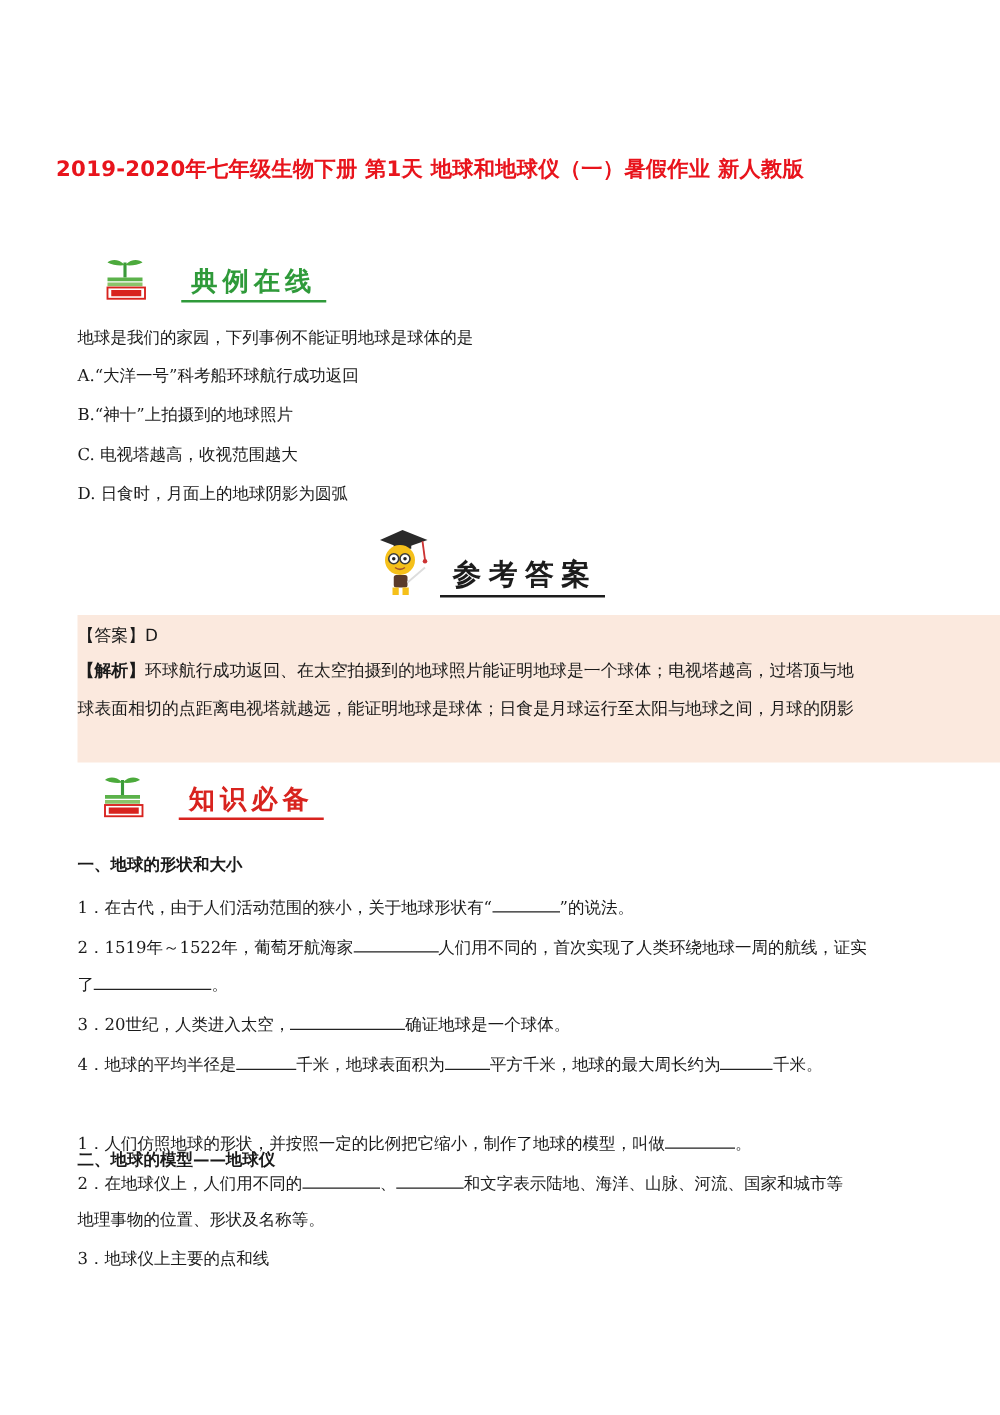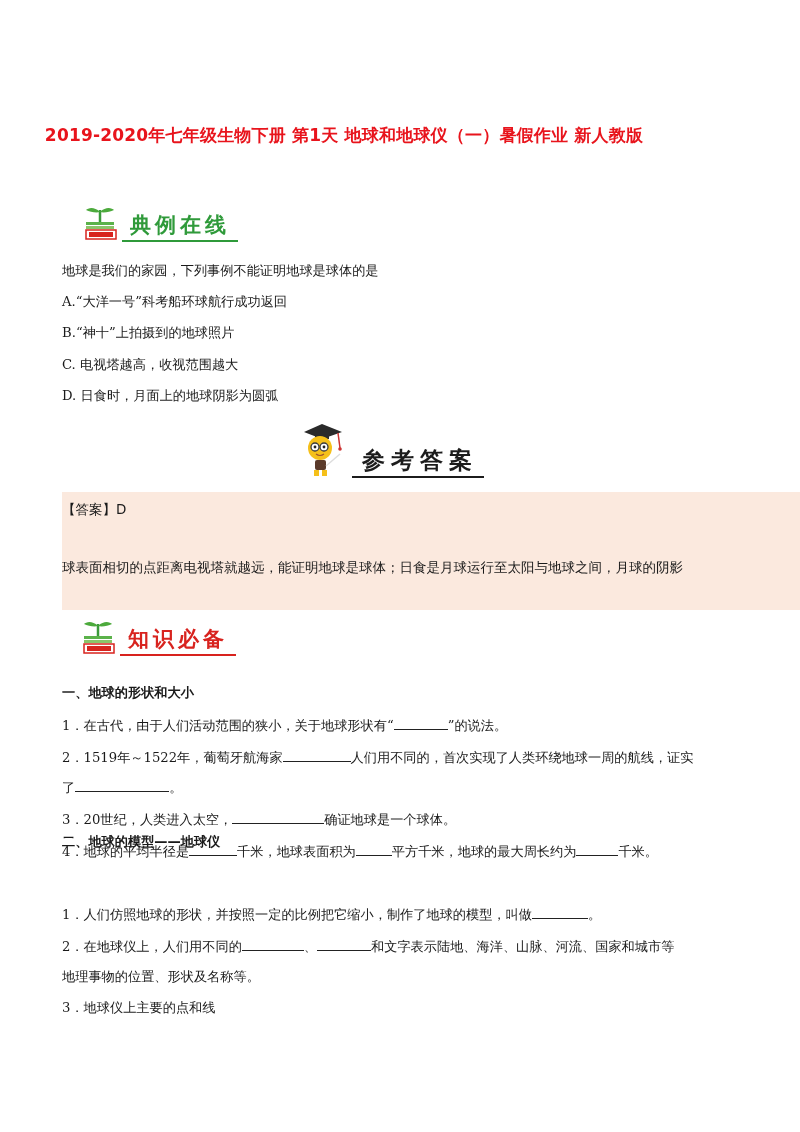--- a/index.html
+++ b/index.html
@@ -5,21 +5,21 @@
   * { box-sizing: border-box; margin: 0; padding: 0; }
   html, body { width: 800px; height: 1132px; background: #ffffff; }
   body { position: relative; font-family: "DejaVu Serif", "Liberation Serif", serif; color: #1a1a1a; overflow: hidden; }
 
   .doc-title {
     position: absolute; top: 124px; left: 0; width: 688px; text-align: center;
     color: #e8141c; font-family: "DejaVu Sans", "Liberation Sans", sans-serif;
     font-weight: bold; font-size: 17px; letter-spacing: 0.2px;
   }
 
-  .section-banner { position: absolute; display: flex; align-items: flex-end; }
+  .section-banner { position: absolute; display: flex; align-items: flex-end; gap: 23px; }
   .banner-icon { width: 42px; height: 42px; position: relative; }
   .banner-text {
     font-family: "DejaVu Sans", "Liberation Sans", sans-serif; font-weight: bold;
     font-size: 21px; letter-spacing: 4px; padding: 0 8px 4px 8px;
     border-bottom: 2px solid; line-height: 1;
   }
   .banner-green .banner-text { color: #2f9a3a; border-color: #2f9a3a; }
   .banner-red .banner-text { color: #d8231e; border-color: #d8231e; }
 
   .text-line {
@@ -99,20 +99,23 @@
       <rect x="22" y="48" width="5" height="6" fill="#f5c01a"></rect>
     </svg>
   </div>
   <div class="ref-text">参考答案</div>
 </div>
 
 <div class="answer-box">
   <div class="ans-line" style="top:8px;">
     <span>【答案】</span><span>D</span>
   </div>
+  <div class="ans-line" style="top:36px;">
+    <span class="ans-key">【解析】</span><span>环球航行成功返回、在太空拍摄到的地球照片能证明地球是一个球体；电视塔越高，过塔顶与地</span>
+  </div>
   <div class="ans-line" style="top:66px;">球表面相切的点距离电视塔就越远，能证明地球是球体；日食是月球运行至太阳与地球之间，月球的阴影</div>
 </div>
 
 <div class="section-banner banner-red" style="left:78px; top:614px;">
   <div class="banner-icon">
     <svg width="42" height="42" viewBox="0 0 42 42">
       <path d="M20 22 C20 14, 20 12, 20 10" stroke="#3a9a3a" stroke-width="2.5" fill="none"></path>
       <path d="M20 12 C14 6, 8 8, 6 10 C10 12, 16 13, 20 12 Z" fill="#4caa3c"></path>
       <path d="M20 12 C26 6, 32 8, 34 10 C30 12, 24 13, 20 12 Z" fill="#4caa3c"></path>
       <rect x="6" y="22" width="28" height="3" fill="#5bb24a"></rect>
@@ -138,21 +141,21 @@
 </div>
 
 <div class="text-line" style="top:810px;">
   <span>3．20世纪，人类进入太空，</span><span class="blank" style="width:92px;"></span><span>确证地球是一个球体。</span>
 </div>
 
 <div class="text-line" style="top:842px;">
   <span>4．地球的平均半径是</span><span class="blank" style="width:48px;"></span><span>千米，地球表面积为</span><span class="blank" style="width:36px;"></span><span>平方千米，地球的最大周长约为</span><span class="blank" style="width:42px;"></span><span>千米。</span>
 </div>
 
-<div class="text-line bold" style="top:833px;">二、地球的模型——地球仪</div>
+<div class="text-line bold" style="top:920px;">二、地球的模型——地球仪</div>
 
 <div class="text-line" style="top:905px;">
   <span>1．人们仿照地球的形状，并按照一定的比例把它缩小，制作了地球的模型，叫做</span><span class="blank" style="width:56px;"></span><span>。</span>
 </div>
 
 <div class="text-line" style="top:937px;">
   <span>2．在地球仪上，人们用不同的</span><span class="blank" style="width:62px;"></span><span>、</span><span class="blank" style="width:54px;"></span><span>和文字表示陆地、海洋、山脉、河流、国家和城市等</span>
 </div>
 <div class="text-line" style="top:968px;">地理事物的位置、形状及名称等。</div>
 

